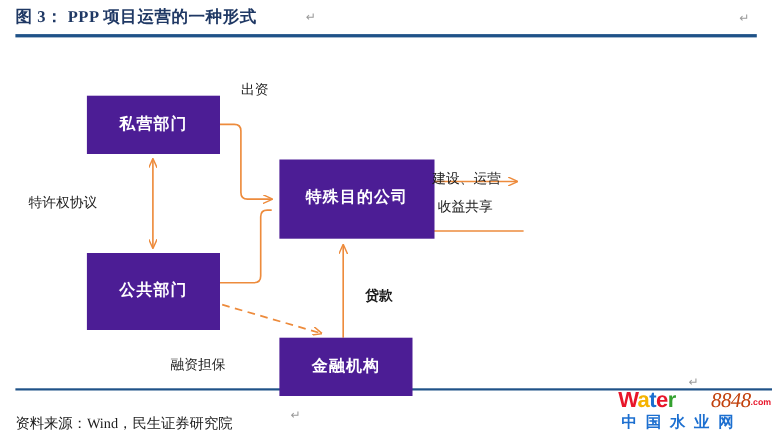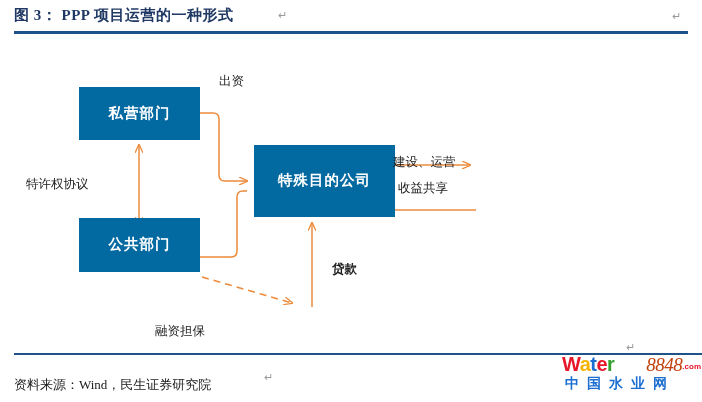--- a/index.html
+++ b/index.html
@@ -71,34 +71,34 @@
   }
   #wires {
     position: absolute;
     left: 0; top: 0;
     width: 702px; height: 305px;
   }
 
   
   .node {
     position: absolute;
-    background: #0369a1;
+    background: #4c1d95;
     color: #ffffff;
     font-weight: bold;
     font-size: 14.5px;
     letter-spacing: 1px;
     display: flex;
     align-items: center;
     justify-content: center;
     text-align: center;
     line-height: 1.1;
     box-sizing: border-box;
   }
   #node-private   { left: 79px;  top: 53px;  width: 121px; height: 53px; }
-  #node-public    { left: 79px;  top: 184px; width: 121px; height: 54px; }
+  #node-public    { left: 79px;  top: 196px; width: 121px; height: 70px; }
   #node-spv       { left: 254px; top: 111px; width: 141px; height: 72px; }
   #node-project   { left: 476px; top: 117px; width: 121px; height: 71px; }
   #node-finance   { left: 254px; top: 273px; width: 121px; height: 53px; }
 
   
   .edge-label {
     position: absolute;
     font-family: "Liberation Sans", "DejaVu Sans", sans-serif;
     font-size: 12.5px;
     color: #1b1b1b;
@@ -211,20 +211,21 @@
       </g>
 
       <g>
         <line x1="202" y1="243" x2="292" y2="269" stroke="#ED8B3C" stroke-width="1.6" stroke-dasharray="7 5" marker-end="url(#ah)"></line>
       </g>
     </svg>
 
     <div class="node" id="node-private">私营部门</div>
     <div class="node" id="node-public">公共部门</div>
     <div class="node" id="node-spv">特殊目的公司</div>
+    <div class="node" id="node-finance">金融机构</div>
 
     <div class="edge-label" id="lbl-funding">出资</div>
     <div class="edge-label" id="lbl-concession">特许权协议</div>
     <div class="edge-label" id="lbl-build">建设、运营</div>
     <div class="edge-label" id="lbl-revenue">收益共享</div>
     <div class="edge-label" id="lbl-loan">贷款</div>
     <div class="edge-label" id="lbl-guarantee">融资担保</div>
   </div>
 
   <div id="source-line">资料来源：Wind，民生证券研究院</div>

